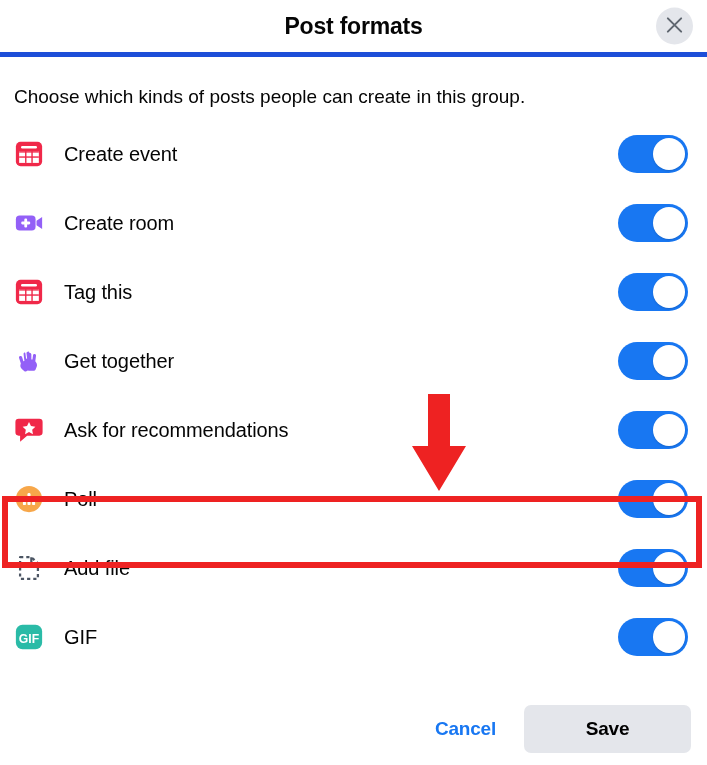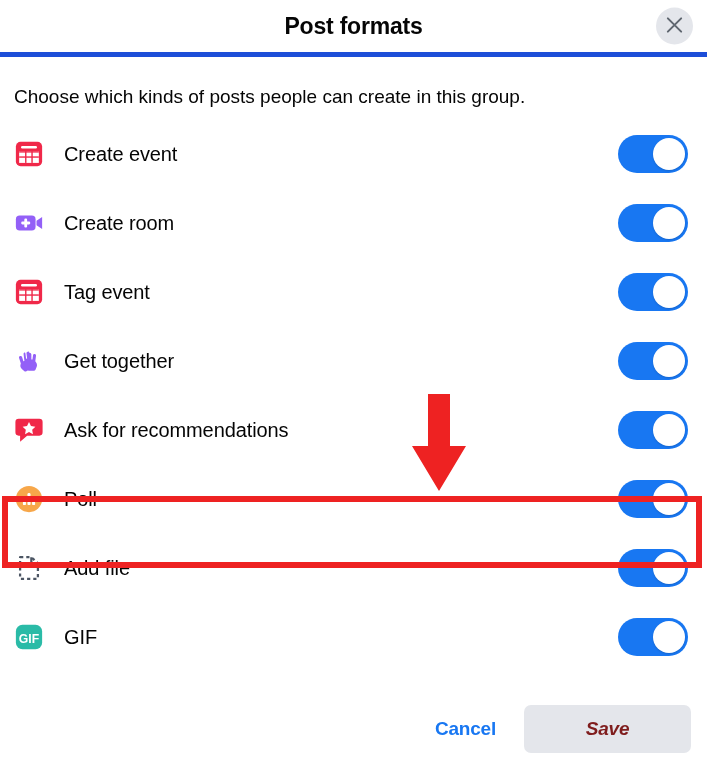--- a/index.html
+++ b/index.html
@@ -131,31 +131,30 @@
     font-size: 19px;
     font-weight: bold;
     font-family: "Liberation Sans", sans-serif;
     cursor: pointer;
     padding: 10px 18px;
     letter-spacing: -0.2px;
   }
   .btn-save {
     background: #e4e6eb;
     border: none;
-    color: #7f1d1d;
+    color: #000000;
     font-size: 19px;
     font-weight: bold;
     font-family: "Liberation Sans", sans-serif;
     border-radius: 7px;
     padding: 13px 0;
     width: 167px;
     text-align: center;
     cursor: default;
     letter-spacing: -0.2px;
-    font-style: italic;
   }
 
   
   .annot-rect {
     position: absolute;
     left: 2px;
     top: 496px;
     width: 700px;
     height: 72px;
     border: 6px solid #ee2222;
@@ -235,21 +234,21 @@
           <rect x="7.5" y="7.5" width="17" height="2.6" rx="1.3" fill="#ffffff"></rect>
           <rect x="5.5" y="13" width="21" height="12.5" fill="#ffffff"></rect>
           <g fill="#f02849">
             <rect x="5.5" y="13" width="21" height="1.5"></rect>
             <rect x="5.5" y="18.5" width="21" height="1.5"></rect>
             <rect x="11.8" y="13" width="1.5" height="12.5"></rect>
             <rect x="18.5" y="13" width="1.5" height="12.5"></rect>
           </g>
         </svg>
       </span>
-      <span class="row-label">Tag event</span>
+      <span class="row-label">Tag this</span>
       <span class="toggle">
           <span class="knob"></span>
         </span>
     </li>
 
     <li class="format-row">
       <span class="row-icon">
         <svg width="30" height="30" viewBox="0 0 32 32" aria-hidden="true">
           <g fill="#9360f7">
             <path d="M17 7.5 c0.9 0 1.5 0.7 1.5 1.6 l0 5.4 l1.2 0 l0.6-4.6 c0.1-0.9 0.9-1.5 1.8-1.4 c0.9 0.1 1.5 0.9 1.4 1.8 l-0.8 6 l0.9 1.2 c1 1.4 1.2 3.1 0.6 4.7 l-1.3 3.2 c-0.3 0.7-1 1.1-1.7 1.1 l-4.9 0 c-0.8 0-1.5-0.5-1.8-1.2 l-1.6-4 l2-0.6 l0-11.6 c0-0.9 0.7-1.6 1.6-1.6 z"></path>

